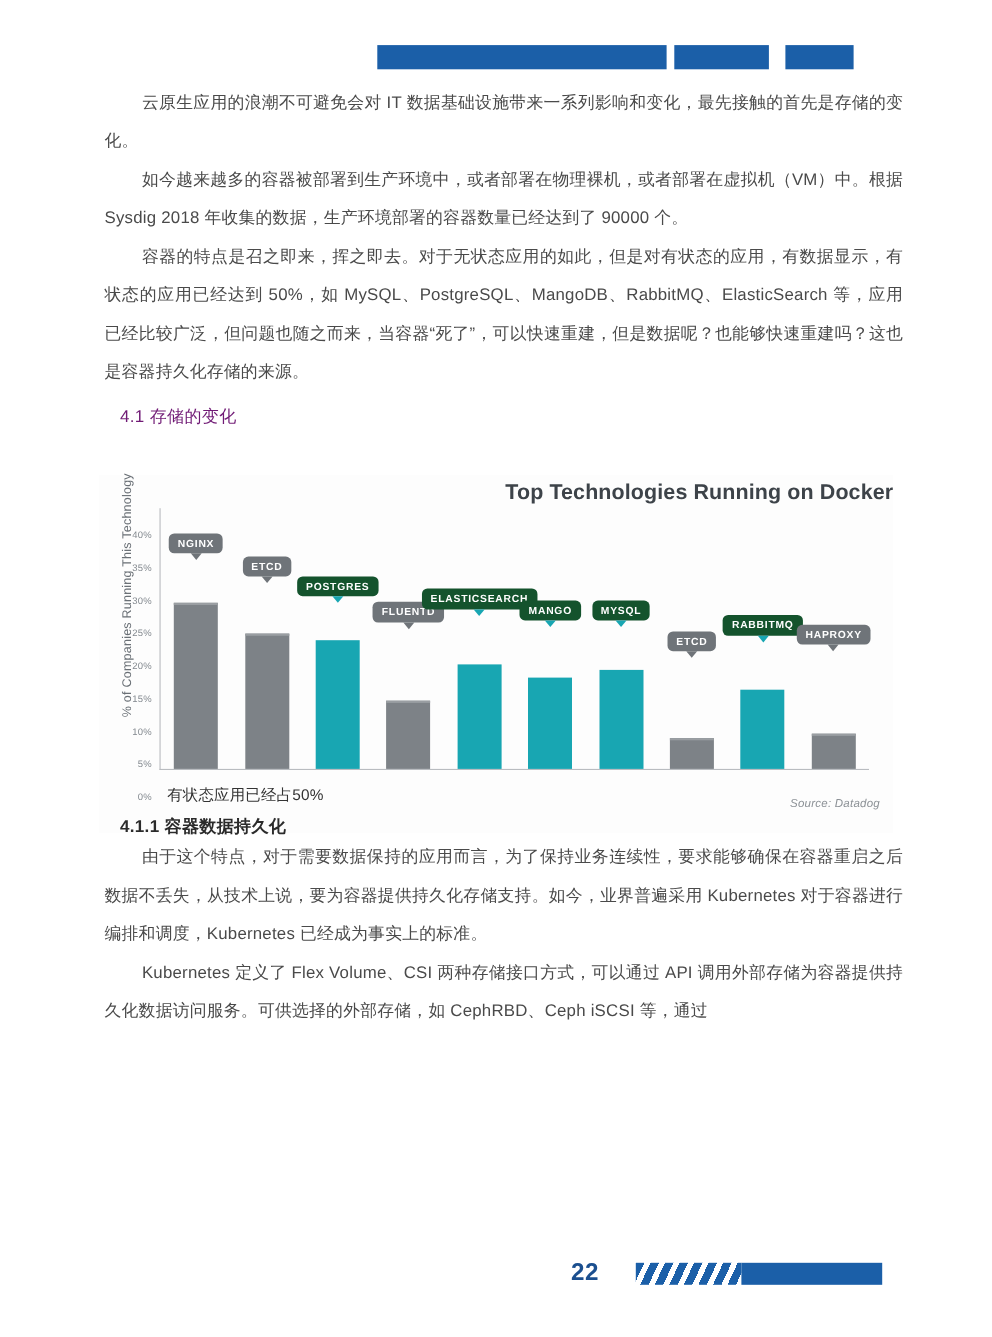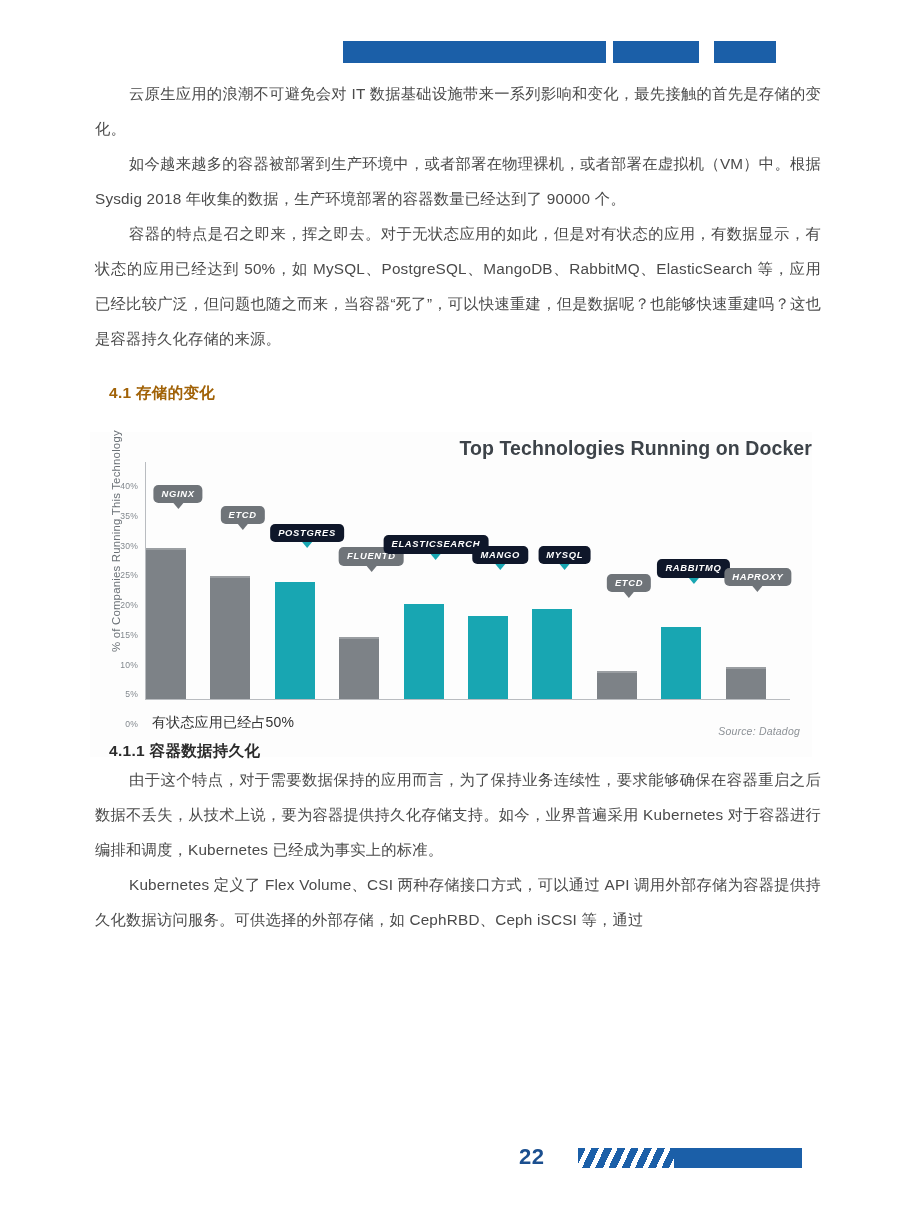--- a/index.html
+++ b/index.html
@@ -46,24 +46,24 @@
     line-height: 35px;
     color: #4a4a4a;
     text-indent: 34px;
     text-align: justify;
     letter-spacing: 0.2px;
     font-family: "Liberation Sans", sans-serif;
   }
   p.para + p.para { margin-top: 0px; }
 
   h3.heading-l2 {
-    margin: 27px 0 0 14px;
+    margin: 13px 0 0 14px;
     font-size: 15.5px;
-    font-weight: bold;
-    color: #a16207;
+    font-weight: normal;
+    color: #701a75;
     letter-spacing: 0.3px;
   }
   h4.heading-l3 {
     margin: 0 0 0 14px;
     font-size: 15.5px;
     font-weight: bold;
     color: #2b2b2b;
     letter-spacing: 0.3px;
   }
 
@@ -142,22 +142,21 @@
     display: flex;
     align-items: flex-end;
   }
   .barcell {
     position: relative;
     flex: 1 1 0;
     height: 100%;
     display: flex;
     flex-direction: column;
     justify-content: flex-end;
-    align-items: flex-start;
-    font-style: italic;
+    align-items: center;
   }
   .bar {
     width: 62%;
     position: relative;
   }
   .bar.teal  { background: #18a6b2; }
   .bar.gray  { background: #7d8287; }
   .bar.gray::after {
     content: "";
     position: absolute;
@@ -171,21 +170,21 @@
     transform: translateX(-50%);
     padding: 4px 8px 5px 8px;
     border-radius: 5px;
     font-size: 9.4px;
     font-weight: bold;
     color: #ffffff;
     letter-spacing: 0.7px;
     white-space: nowrap;
     line-height: 1;
   }
-  .pill.teal { background: #0f172a; margin-top: 16px; }
+  .pill.teal { background: #14532d; margin-top: 16px; }
   .pill.gray { background: #6f7479; }
   .pill::after {
     content: "";
     position: absolute;
     left: 50%;
     margin-left: -5px;
     top: 100%;
     border-left: 5px solid transparent;
     border-right: 5px solid transparent;
     border-top: 6px solid currentColor;

